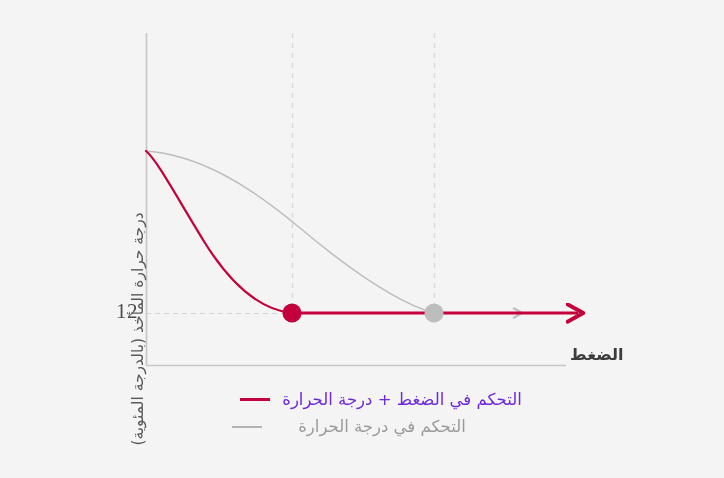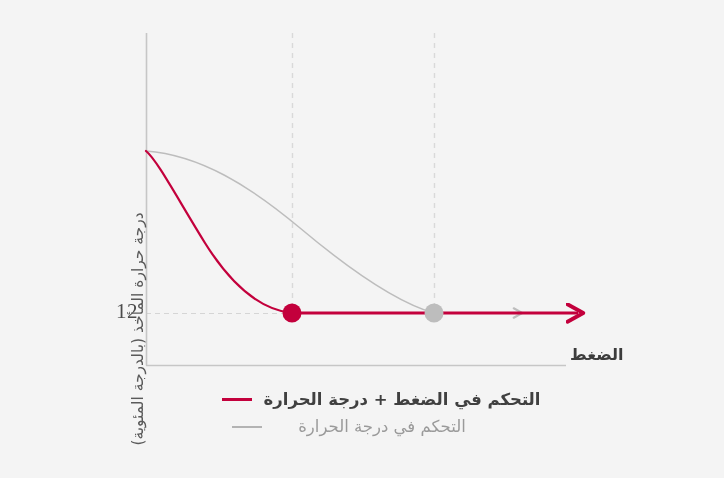--- a/index.html
+++ b/index.html
@@ -106,22 +106,22 @@
   .legend-swatch.secondary {
     border-top-width: 2.5px;
     border-top-color: #b3b3b3;
   }
   .legend-label {
     font-size: 16.5px;
     white-space: nowrap;
     font-family: "DejaVu Sans", sans-serif;
   }
   .legend-label.primary {
-    color: #404040;
-    font-weight: 700;
+    color: #6d28d9;
+    font-weight: 400;
   }
   .legend-label.secondary {
     color: #9a9a9a;
     font-weight: 400;
     margin-left: 24px;
   }
 </style>
 </head>
 <body>
 

